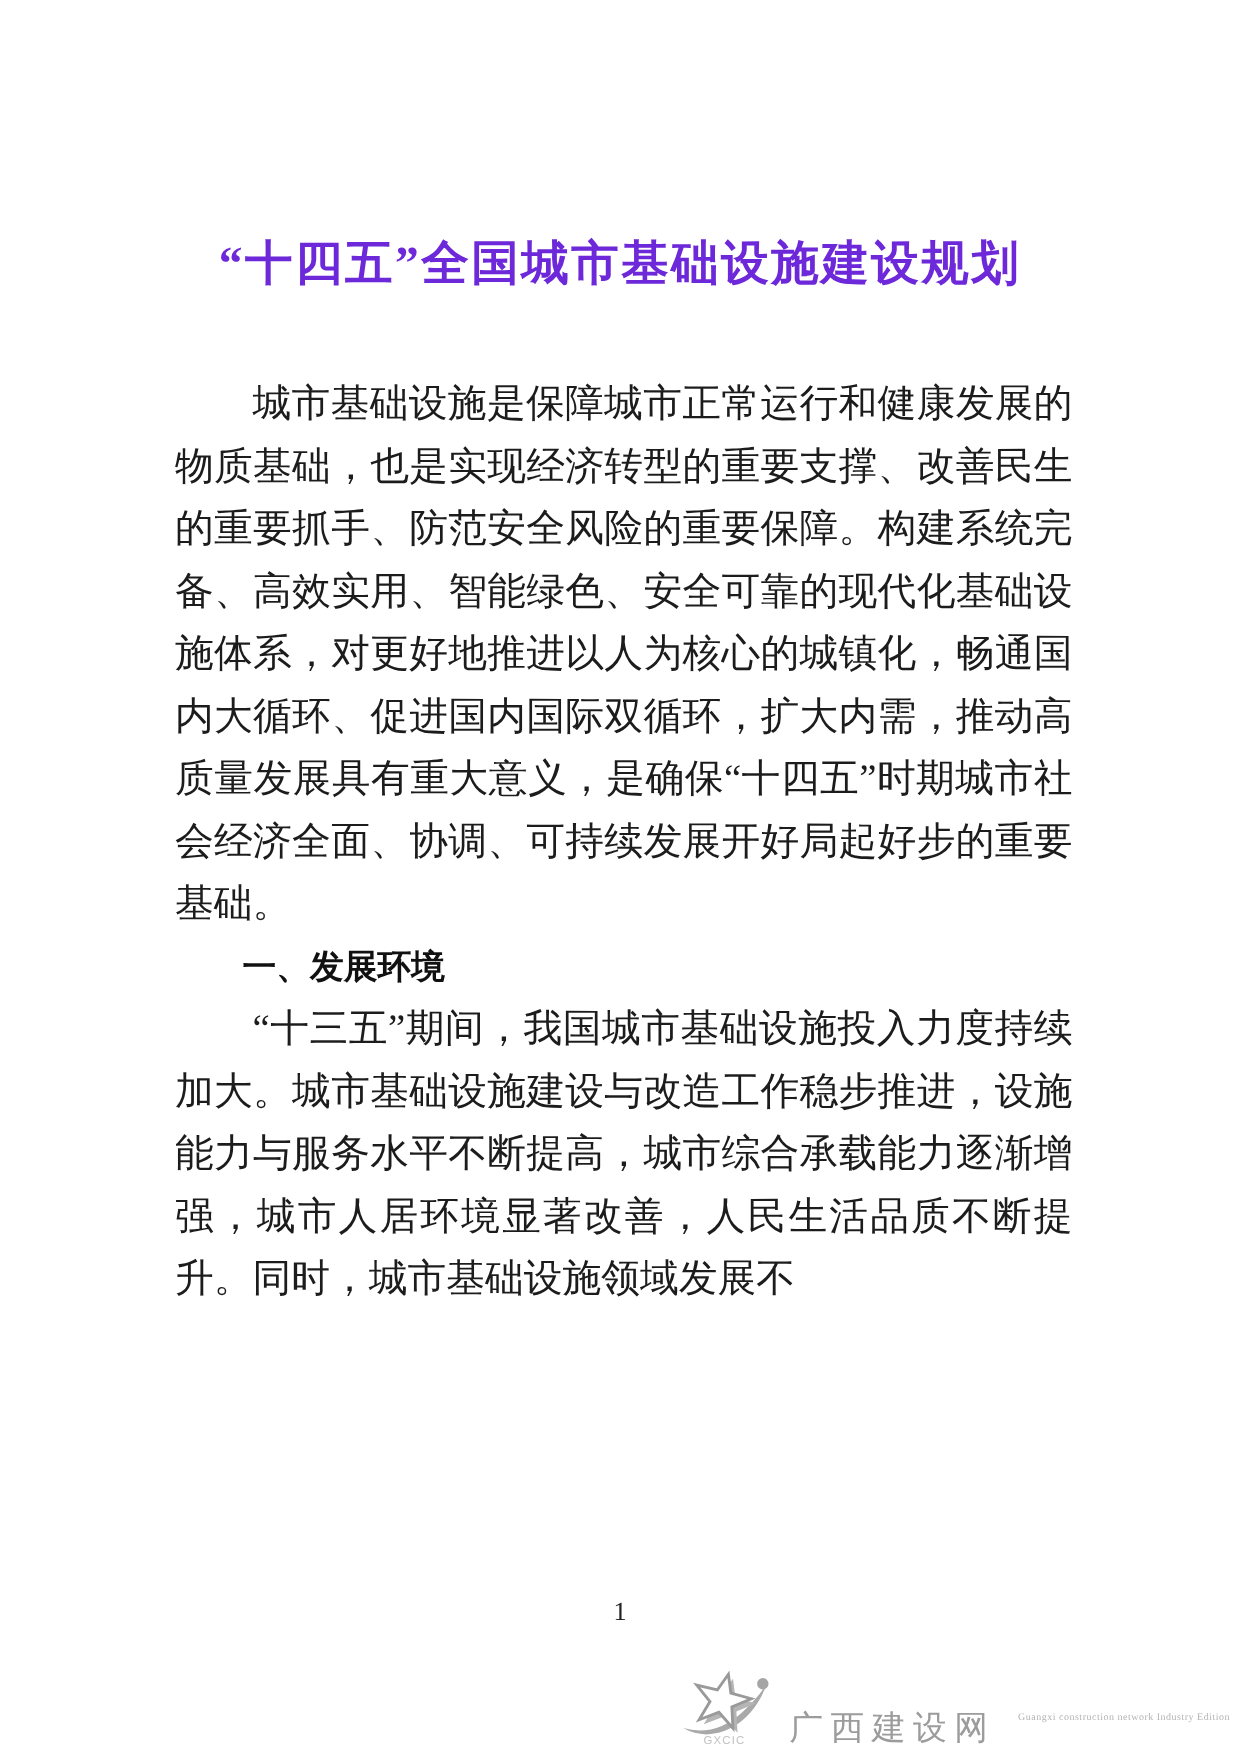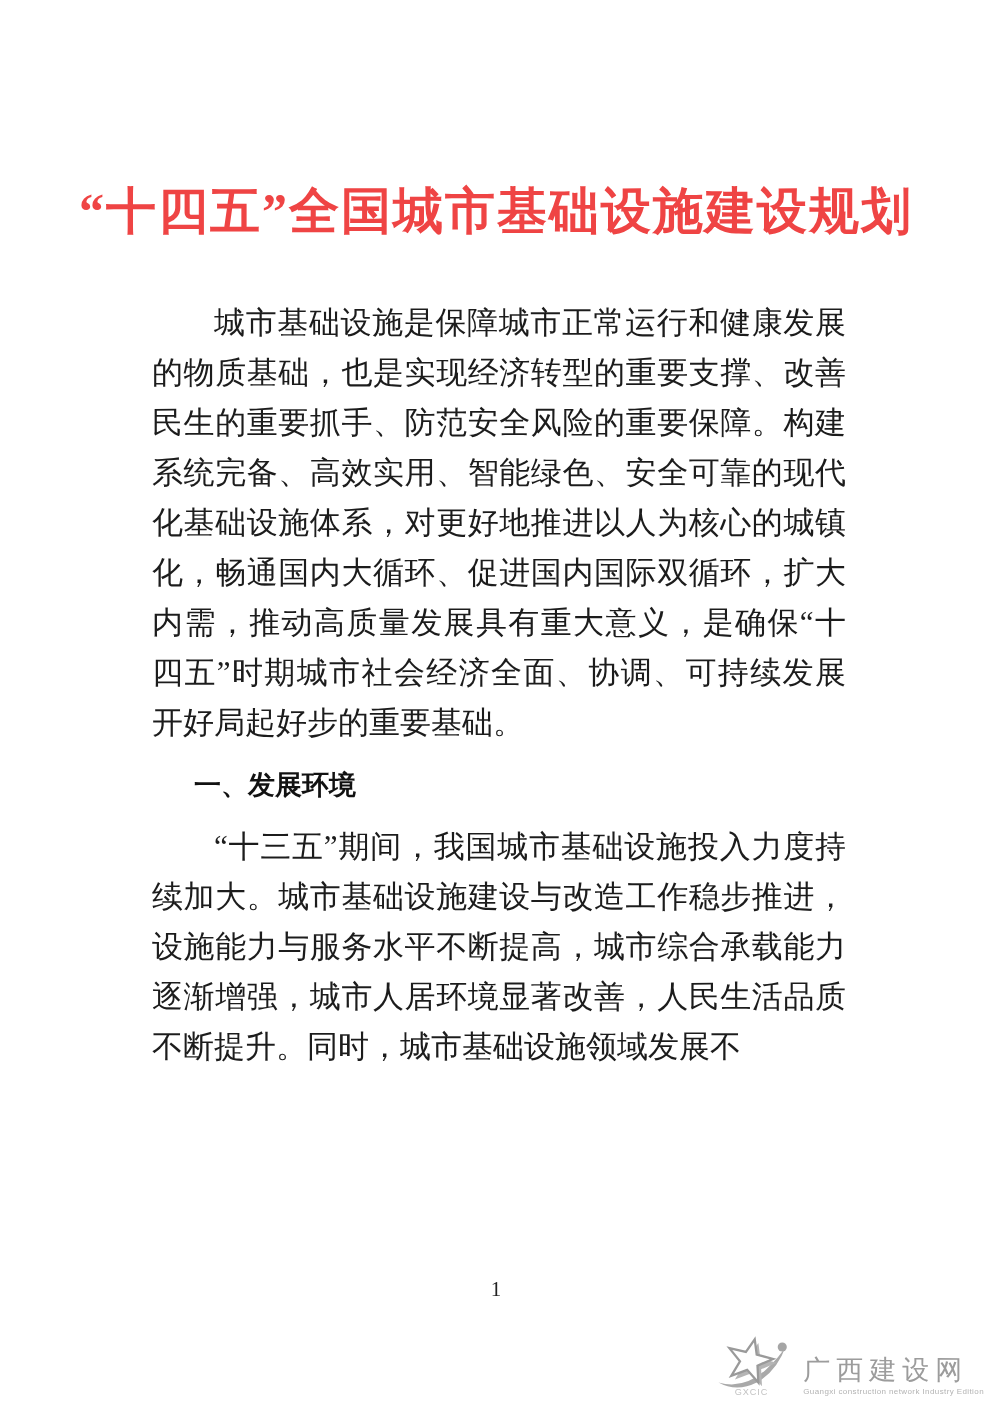--- a/index.html
+++ b/index.html
@@ -14,36 +14,36 @@
     margin: 0 auto;
     background: #ffffff;
     overflow: hidden;
     color: #1c1c1c;
     font-family: "Liberation Serif", "DejaVu Serif", serif;
   }
   .doc-title {
     margin: 0;
     padding-top: 186px;
     text-align: center;
-    font-size: 50px;
+    font-size: 38px;
     line-height: 50px;
     font-weight: bold;
     letter-spacing: 2px;
-    color: #ef4444;
+    color: #6d28d9;
     font-family: "Liberation Serif", "DejaVu Serif", serif;
   }
   .doc-body {
     margin-top: 62px;
     padding: 0 134px 0 140px;
     font-size: 31px;
     line-height: 50px;
     text-align: justify;
   }
   .doc-body p {
-    margin: 12px;
+    margin: 0;
     text-indent: 2em;
   }
   .section-heading {
     margin: 0;
     text-indent: 2em;
     font-size: 27px;
     line-height: 50px;
     font-weight: bold;
     color: #111111;
     font-family: "Liberation Sans", "DejaVu Sans", sans-serif;
@@ -66,39 +66,39 @@
     align-items: flex-end;
     gap: 8px;
     user-select: none;
   }
   .watermark .logo-box {
     width: 82px;
     height: 64px;
   }
   .watermark .wm-text {
     display: flex;
-    flex-direction: column;
     padding-bottom: 2px;
   }
   .wm-cn {
     font-size: 27px;
     line-height: 30px;
     letter-spacing: 6px;
     color: #9c9c9c;
     font-family: "Liberation Serif", "DejaVu Serif", serif;
     white-space: nowrap;
   }
   .wm-en {
     margin-top: 2px;
     font-size: 8px;
     line-height: 10px;
     letter-spacing: 0.4px;
     color: #b3b3b3;
-    font-family: Liberation Sans, sans-serif;
+    font-family: Liberation Serif, serif;
     white-space: nowrap;
+    margin-left: 18px;
   }
 </style>
 </head>
 <body>
 
 <div class="page">
 
   <h1 class="doc-title">“十四五”全国城市基础设施建设规划</h1>
 
   <div class="doc-body">

